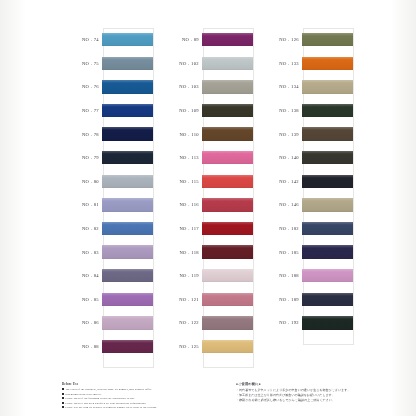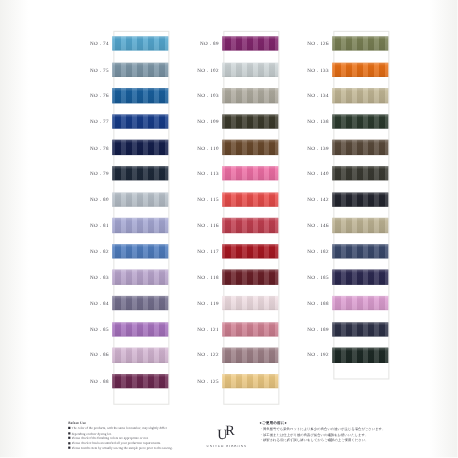--- a/index.html
+++ b/index.html
@@ -364,26 +364,20 @@
       <div class="n-title">Before Use</div>
       <div class="n-list">
           <div class="n-item">The color of the products, with the same lot number, may slightly differ</div>
           <div class="n-item">depending on their dyeing lot.</div>
           <div class="n-item">Please check if the finishing colors are appropriate or not.</div>
           <div class="n-item">Please check it has been satisfied all your production requirements.</div>
           <div class="n-item">Please test the item by actually sewing the sample piece prior to the sewing.</div>
         </div>
     </div>
 
-    <div id="logo">
-      <div class="mark">
-        <span class="u">U</span><span class="r">R</span>
-      </div>
-      <div class="brand">UNITED RIBBONS</div>
-    </div>
 
     <div id="notes-jp">
       <div class="j-title">●ご使用の前に●</div>
       <div class="j-list">
           <div class="j-item">・同色番号でも染色ロットにより多少の色合いの違いが生じる場合がございます。</div>
           <div class="j-item">・加工後または仕上がり後の色及び風合いの確認をお願いいたします。</div>
           <div class="j-item">・縫製される前に必ず試し縫いをしてからご確認の上ご使用ください。</div>
         </div>
     </div>
 

